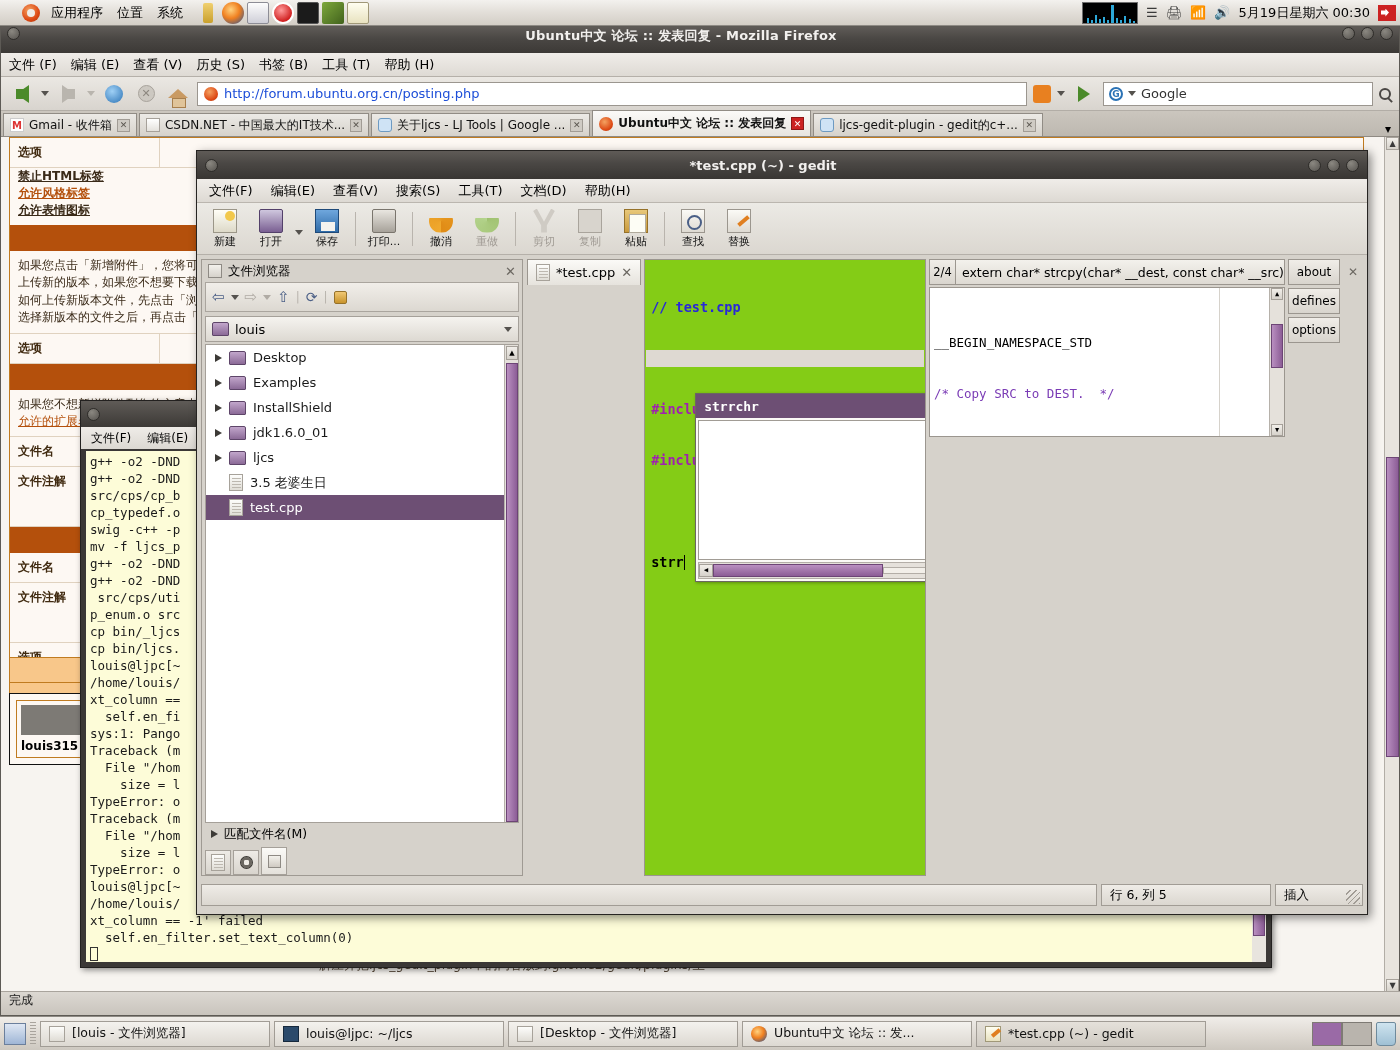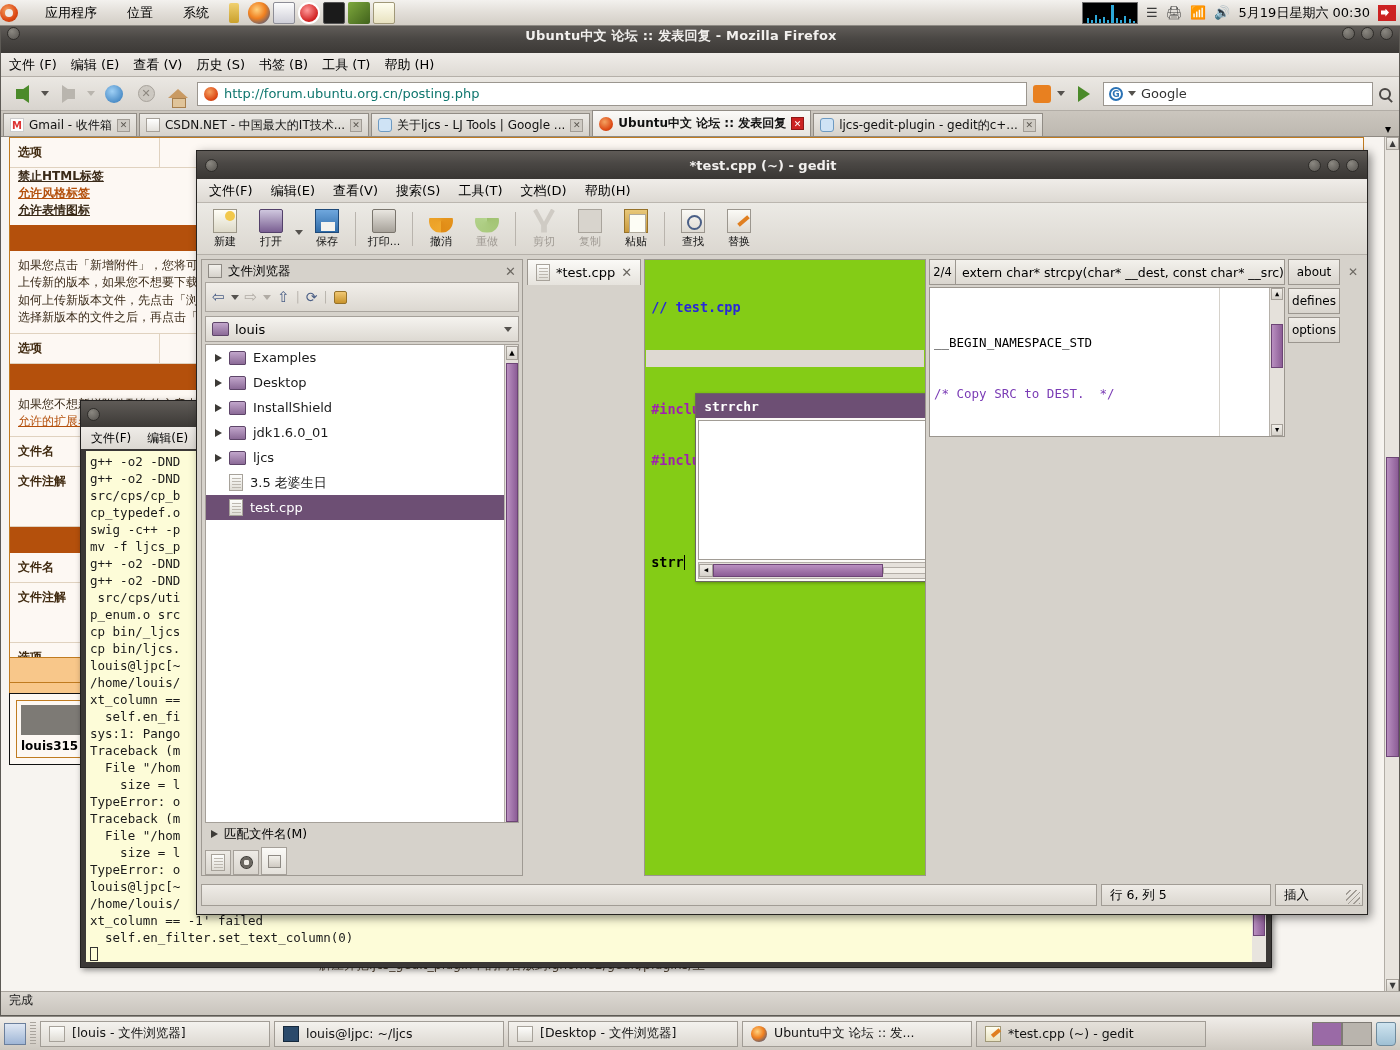--- a/index.html
+++ b/index.html
@@ -13,21 +13,21 @@
   }
   #root { position: relative; width: 1400px; height: 1050px; }
 
   
   .gnome-panel {
     position: absolute; left: 0; top: 0; width: 1400px; height: 26px;
     background: linear-gradient(to bottom, #f3f1ee 0%, #e2ded8 50%, #d3cec6 100%);
     border-bottom: 1px solid #8e8a84;
     display: flex; align-items: center;
   }
-  .panel-menu { display: flex; align-items: center; gap: 18px; padding-left: 0; }
+  .panel-menu { display: flex; align-items: center; gap: 2px; padding-left: 22px; }
   .panel-menu-item { font-size: 13px; color: #000; padding: 2px 6px; cursor: default; white-space: nowrap; }
   .ubuntu-logo {
     width: 18px; height: 18px; border-radius: 50%;
     background: radial-gradient(circle at 40% 35%, #f4a261 0%, #dd4814 60%, #a33509 100%);
     position: relative; margin-right: 3px;
   }
   .ubuntu-logo::after {
     content: ""; position: absolute; left: 5px; top: 5px; width: 8px; height: 8px;
     border-radius: 50%; background: #efebe7;
   }
@@ -84,21 +84,21 @@
   .arrow-back::after{content:"";position:absolute;left:0;top:-5px;width:10px;height:10px;background:#4b8a2a;}
   .arrow-fwd { width:0;height:0; border-top:9px solid transparent; border-bottom:9px solid transparent; border-left:13px solid #b9b5ae; position:relative;}
   .arrow-fwd::after{content:"";position:absolute;right:0;top:-5px;width:10px;height:10px;background:#b9b5ae;}
   .caret-sm { width:0;height:0;border-left:4px solid transparent;border-right:4px solid transparent;border-top:5px solid #55524e; }
   .reload-ic { width:18px;height:18px;border-radius:50%;background: radial-gradient(circle at 40% 35%, #9fd0f5, #2a72b5); position:relative; }
   .stop-ic { width:17px;height:17px;border-radius:50%;background:#ccc8c1; border:1px solid #a8a39c; color:#8c877f; font-size:11px; display:flex;align-items:center;justify-content:center;}
   .home-ic { width:0;height:0;border-left:10px solid transparent;border-right:10px solid transparent;border-bottom:9px solid #c99a63; position:relative;}
   .home-ic::after{content:"";position:absolute;left:-6px;top:9px;width:12px;height:8px;background:#e0c49a;border:1px solid #a87f4d;}
   .urlbar {
     flex: 1; height: 24px; background: #ffffff; border: 1px solid #9b968f;
-    display: flex; align-items: center; padding: 0 6px; gap: 6px; font-size: 13px; color: #0f766e;
+    display: flex; align-items: center; padding: 0 6px; gap: 6px; font-size: 13px; color: #1d4ed8;
   }
   .url-favicon { width:14px;height:14px;border-radius:50%;background: radial-gradient(circle at 40% 35%, #f4a261 0%, #dd4814 65%, #a33509 100%); }
   .rss-ic { width:18px;height:18px;background:#e88020;border-radius:3px; }
   .go-ic { width:0;height:0;border-top:8px solid transparent;border-bottom:8px solid transparent;border-left:12px solid #4b8a2a; }
   .searchbar { width: 270px; height: 24px; background:#fff; border:1px solid #9b968f; display:flex;align-items:center; gap:5px; padding:0 5px; }
   .google-ic { width:14px;height:14px;border-radius:50%; background:#fff; border:2px solid #2a72b5; font-size:9px;color:#2a72b5;display:flex;align-items:center;justify-content:center;font-weight:bold;}
   .search-ph { font-size: 13px; color: #333; }
   .mag-ic { width:12px;height:12px;border-radius:50%;border:2px solid #4a4744; position:relative; }
   .mag-ic::after{content:"";position:absolute;right:-4px;bottom:-3px;width:6px;height:2px;background:#4a4744;transform:rotate(45deg);}
 
@@ -621,26 +621,26 @@
         </div>
         <div class="fb-combo">
           <span class="folder-ic"></span>
           <span>louis</span>
           <span class="caret caret-sm"></span>
         </div>
         <div class="fb-list" id="fb-list">
           <div class="fb-row">
               <span class="tri"></span>
               <span class="folder-ic"></span>
-              <span>Examples</span>
+              <span>Desktop</span>
             </div>
             <div class="fb-row">
               <span class="tri"></span>
               <span class="folder-ic"></span>
-              <span>Desktop</span>
+              <span>Examples</span>
             </div>
             <div class="fb-row">
               <span class="tri"></span>
               <span class="folder-ic"></span>
               <span>InstallShield</span>
             </div>
             <div class="fb-row">
               <span class="tri"></span>
               <span class="folder-ic"></span>
               <span>jdk1.6.0_01</span>

